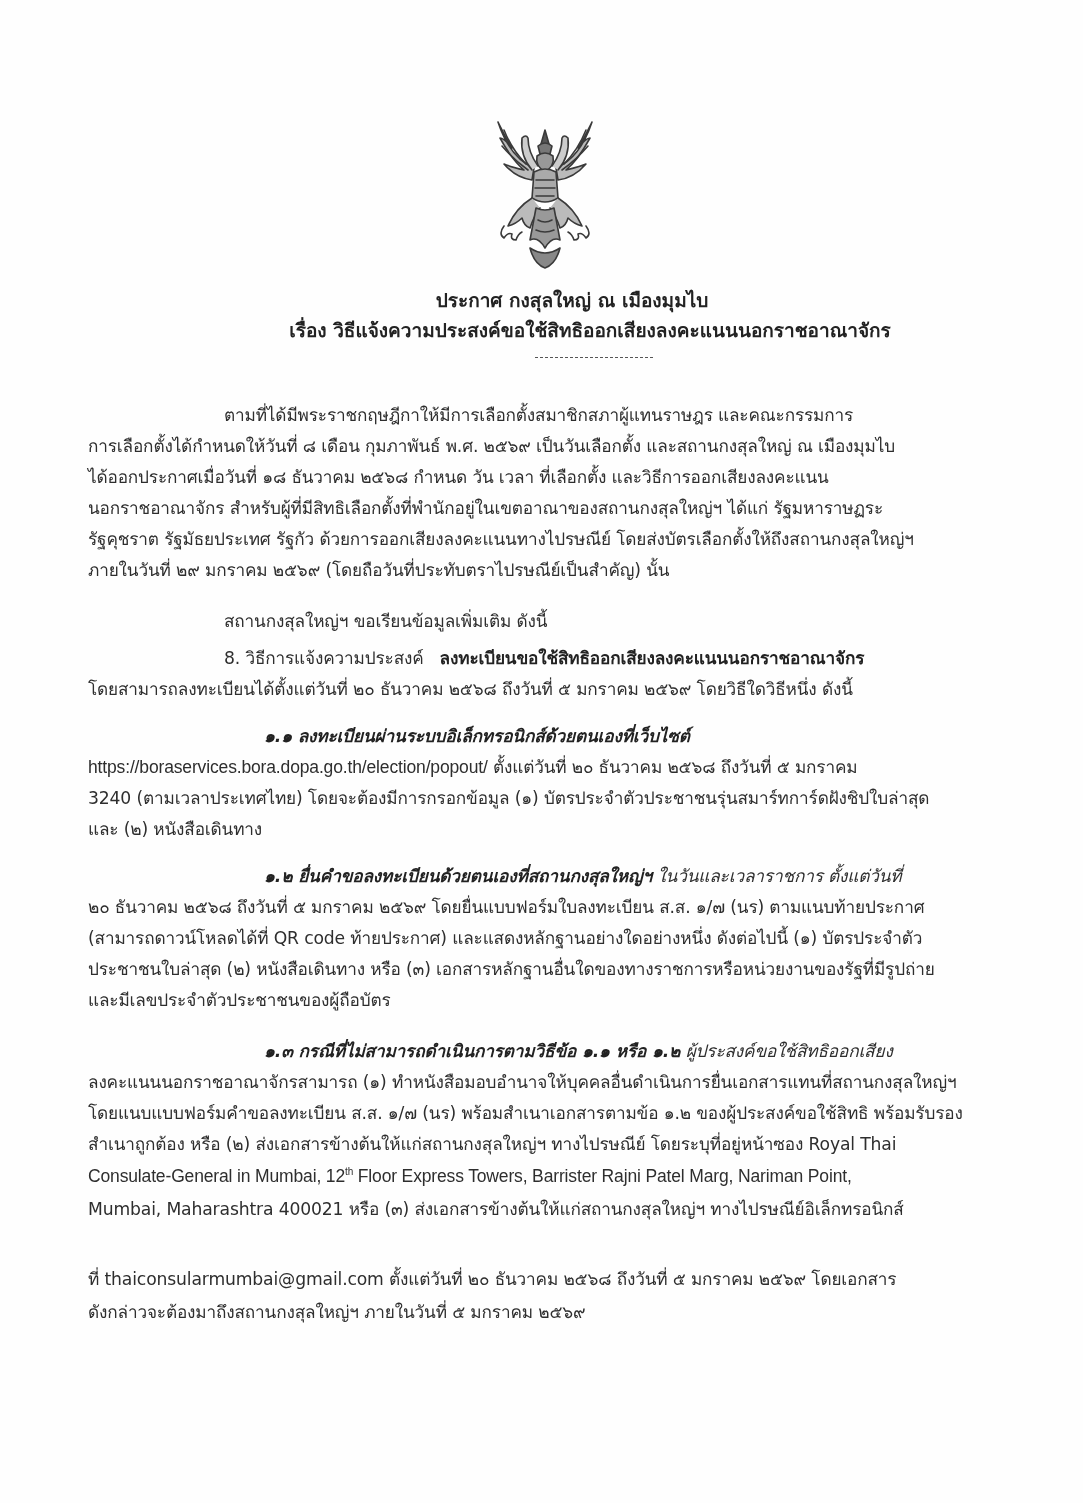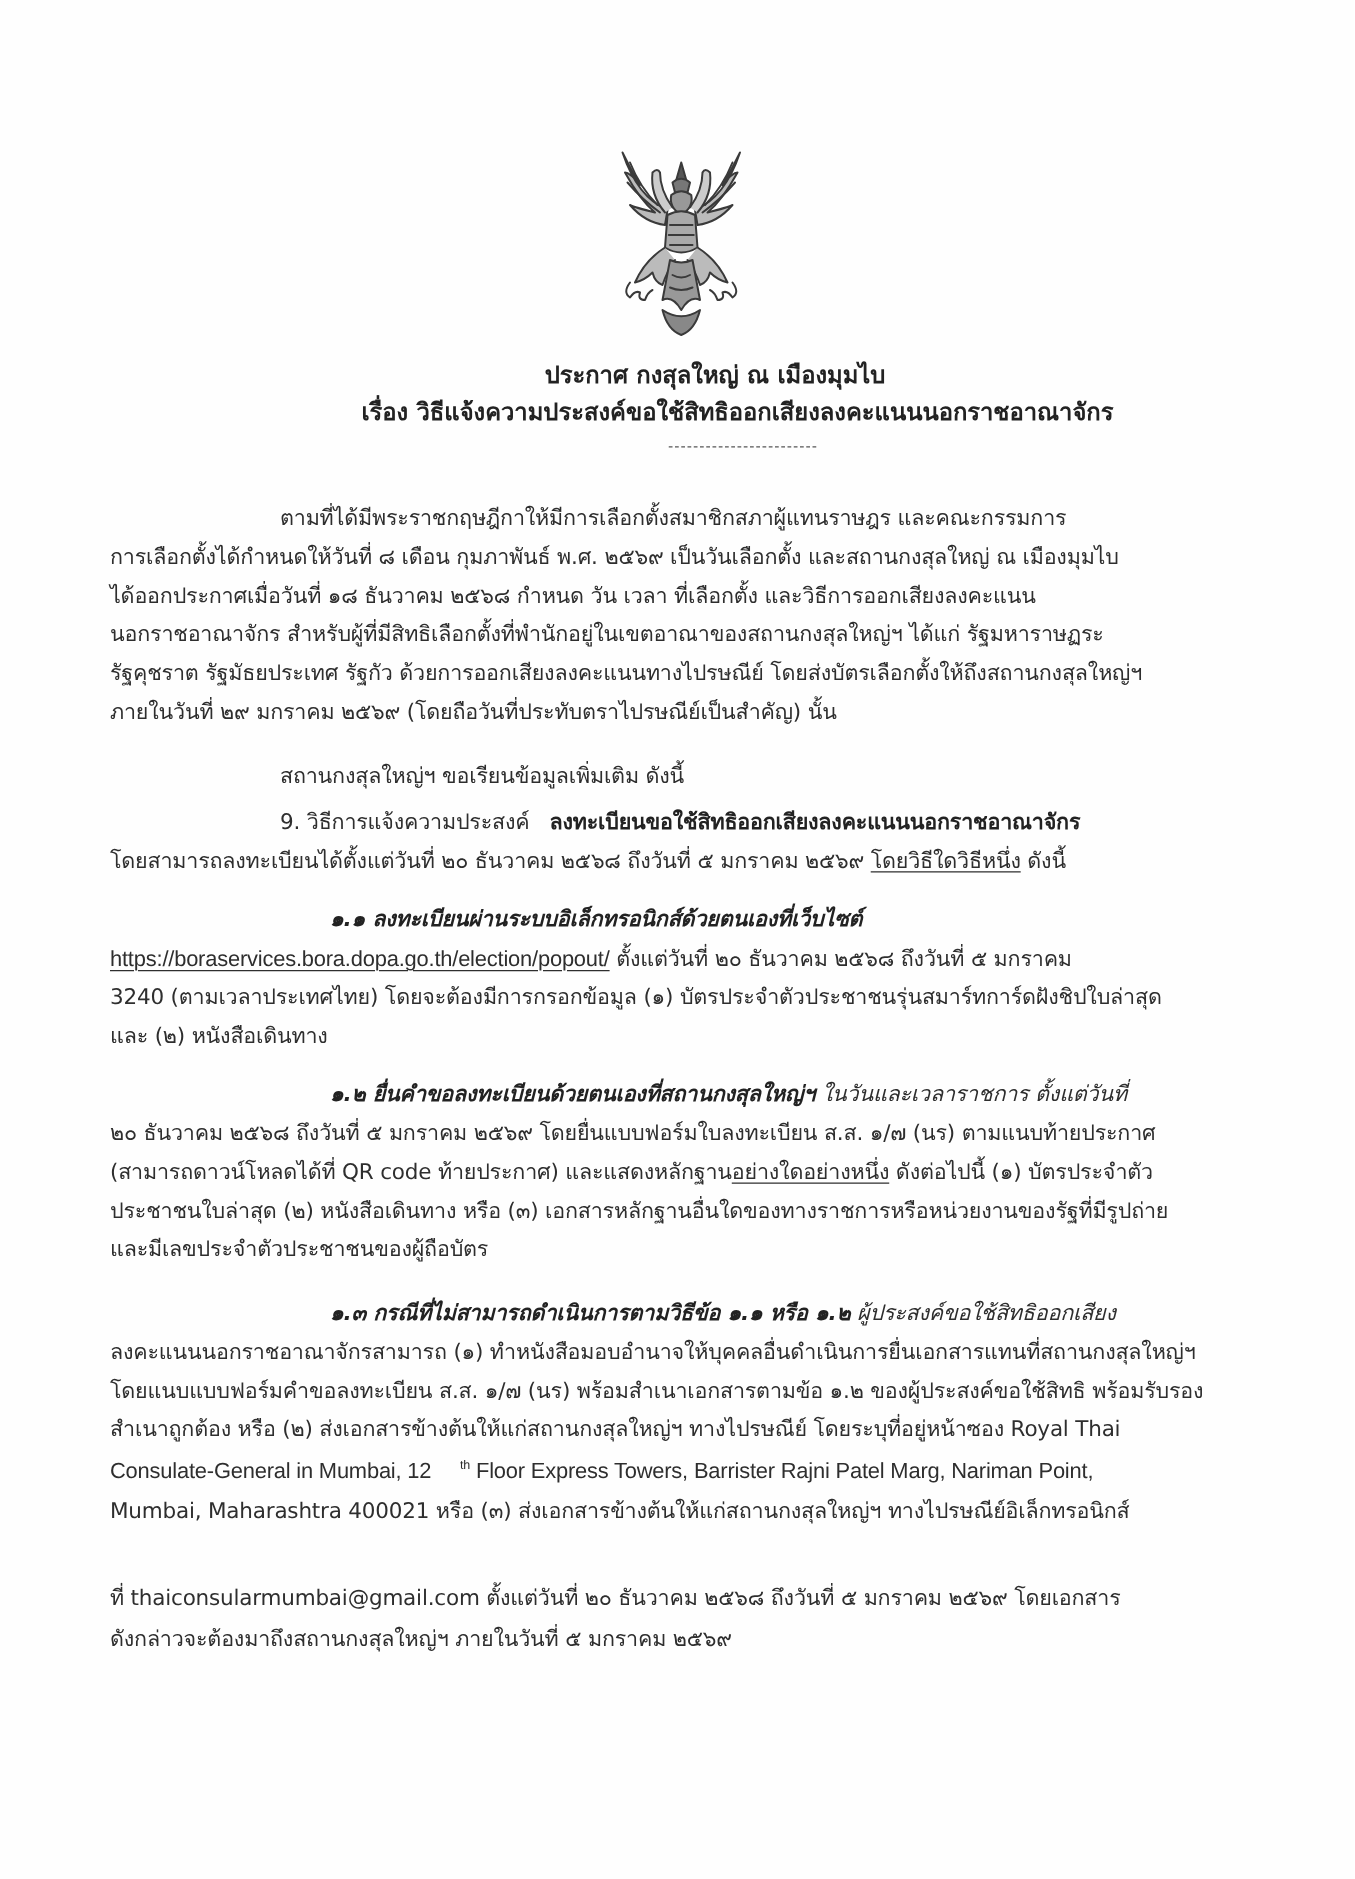--- a/index.html
+++ b/index.html
@@ -63,25 +63,25 @@
     }
     .line {
       white-space: nowrap;
       height: 31px;
       line-height: 31px;
       letter-spacing: -0.15px;
     }
     .indent1 { padding-left: 136px; }
     .indent2 { padding-left: 160px; font-style: italic; }
     .b { font-weight: bold; color: #222; margin-left: 16px; }
-    .u { text-decoration: underline; text-decoration-thickness: 1px; text-underline-offset: 3px; }
+    .u { text-decoration-thickness: 1px; text-underline-offset: 3px; }
     .gap-s { height: 16px; }
     .gap-m { height: 20px; }
     .latin { font-family: "Liberation Sans", "DejaVu Sans", sans-serif; font-size: 17.5px; }
-    sup { font-size: 10px; line-height: 0; vertical-align: 7px; margin-left: 23px; }
+    sup { font-size: 10px; line-height: 0; vertical-align: 7px; }
   </style>
 </head>
 <body>
 
 <div class="page">
 
   <div class="emblem">
     <svg width="110" height="165" viewBox="0 0 110 165" xmlns="http://www.w3.org/2000/svg">
       <g fill="none" stroke="#3a3a3a" stroke-width="1.6" stroke-linejoin="round" stroke-linecap="round">
 
@@ -135,21 +135,21 @@
     </div>
 
     <div class="gap-m"></div>
 
     <div class="line indent1">สถานกงสุลใหญ่ฯ ขอเรียนข้อมูลเพิ่มเติม ดังนี้</div>
 
     <div class="gap-s" style="height:6px"></div>
 
     <div>
       <div class="line indent1">
-        <span>9. วิธีการแจ้งความประสงค์</span><span class="b">ลงทะเบียนขอใช้สิทธิออกเสียงลงคะแนนนอกราชอาณาจักร</span>
+        <span>8. วิธีการแจ้งความประสงค์</span><span class="b">ลงทะเบียนขอใช้สิทธิออกเสียงลงคะแนนนอกราชอาณาจักร</span>
       </div>
       <div class="line">
         <span>โดยสามารถลงทะเบียนได้ตั้งแต่วันที่ ๒๐ ธันวาคม ๒๕๖๘ ถึงวันที่ ๕ มกราคม ๒๕๖๙ </span><span class="u">โดยวิธีใดวิธีหนึ่ง</span><span> ดังนี้</span>
       </div>
     </div>
 
     <div class="gap-s"></div>
 
     <div>
       <div class="line indent2 b">๑.๑ ลงทะเบียนผ่านระบบอิเล็กทรอนิกส์ด้วยตนเองที่เว็บไซต์</div>

